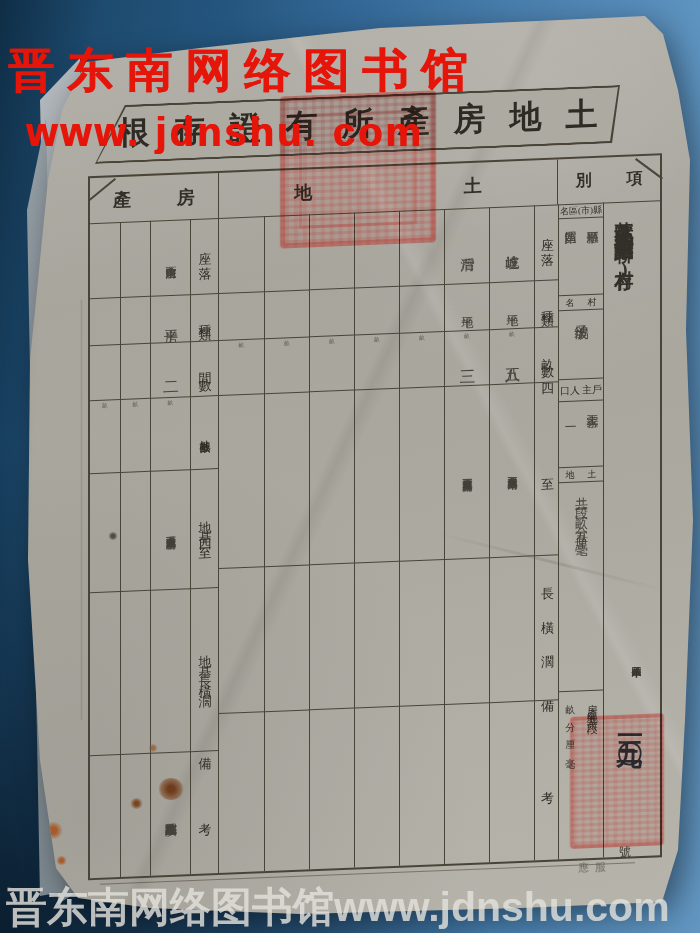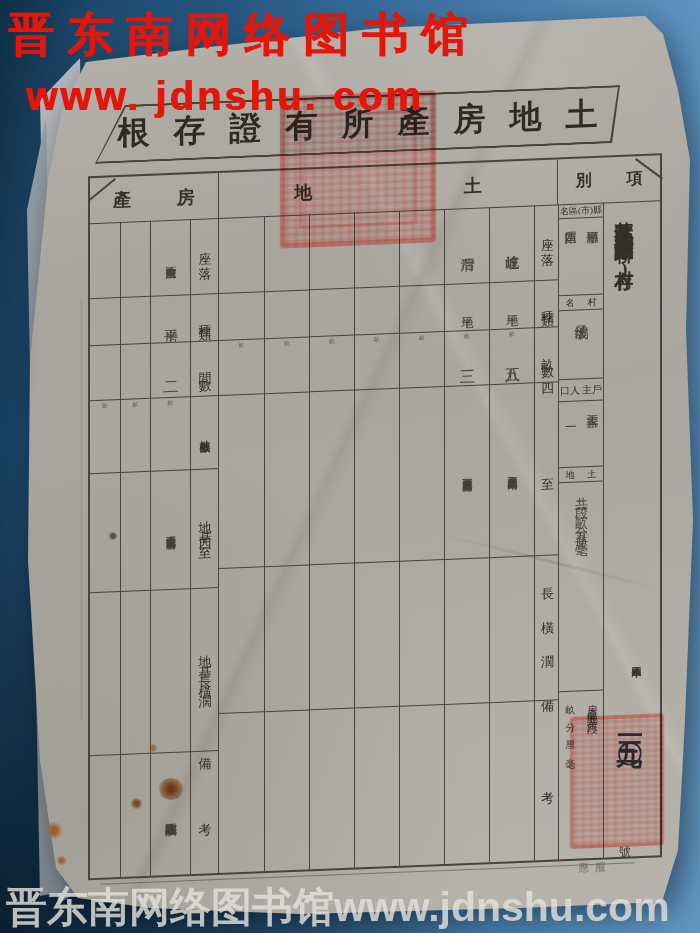--- a/index.html
+++ b/index.html
@@ -93,21 +93,21 @@
       repeating-linear-gradient(90deg, rgba(186,32,22,.20) 0 4px, rgba(186,32,22,.05) 4px 9px);}
   .stamp1::after{content:"";position:absolute;inset:14px;border:3px solid rgba(186,32,22,.30);}
   .stamp2{left:500px;top:652px;width:86px;height:124px;border:4px solid rgba(186,32,22,.38);
     background:
       repeating-linear-gradient(0deg, rgba(186,32,22,.24) 0 3px, rgba(186,32,22,.07) 3px 6px),
       repeating-linear-gradient(90deg, rgba(186,32,22,.18) 0 3px, rgba(186,32,22,.05) 3px 8px);}
   
   .stain{position:absolute;border-radius:50%;}
   
   .wm-top{position:absolute;left:8px;top:4px;color:#e6150a;font-family:"Liberation Sans",sans-serif;font-weight:900;}
-  .wm-top .l1{font-size:46px;letter-spacing:13px;text-shadow:1px 0 #e6150a;}
+  .wm-top .l1{font-size:46px;letter-spacing:13px;text-shadow:1px 0 #e6150a;margin-top:36px;}
   .wm-top .l2{font-size:40px;letter-spacing:3px;margin-top:8px;margin-left:18px;text-shadow:1px 0 #e6150a;}
   .wm-bottom{position:absolute;left:6px;top:880px;font-size:41px;font-weight:700;
     font-family:"Liberation Sans",sans-serif;color:rgba(226,224,219,.82);letter-spacing:0px;white-space:nowrap;}
 </style>
 </head>
 <body>
 
 <div class="scene">
   <div class="stack stack1"></div>
   <div class="stack stack2"></div>

